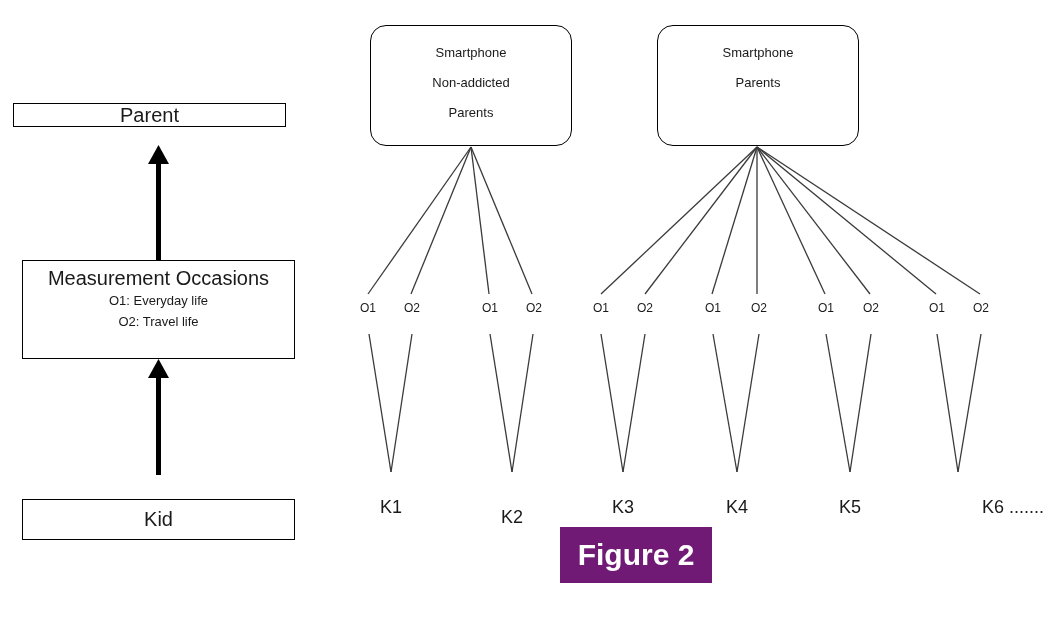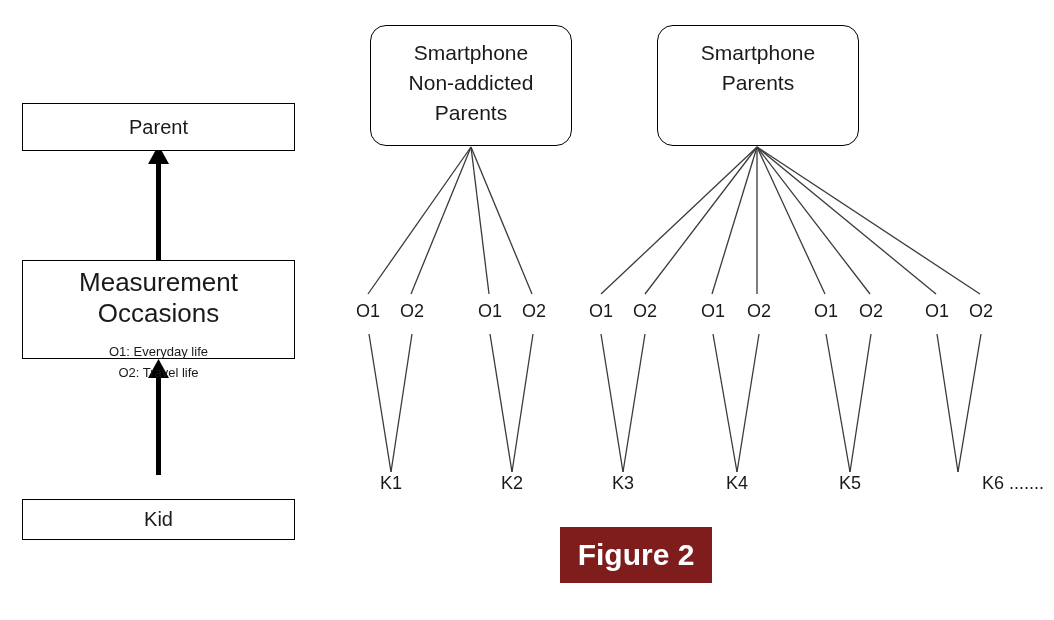--- a/index.html
+++ b/index.html
@@ -26,53 +26,53 @@
     justify-content: center;
     box-sizing: border-box;
     text-align: center;
   }
   .box-label { font-size: 20px; }
   .measure-box {
     flex-direction: column;
     justify-content: flex-start;
     padding-top: 6px;
   }
-  .measure-title { font-size: 26px; margin-bottom: 12px; }
+  .measure-title { font-size: 20px; margin-bottom: 0; }
   .measure-sub { font-size: 13px; line-height: 21px; }
   .round-box {
     position: absolute;
     border: 1.6px solid #000;
     border-radius: 16px;
     background: #fff;
     box-sizing: border-box;
     text-align: center;
     padding-top: 12px;
-    font-size: 21px;
+    font-size: 13px;
     line-height: 30px;
   }
   .round-box .bold-line { font-weight: normal; }
   .o-label {
     position: absolute;
     top: 301px;
     transform: translateX(-50%);
-    font-size: 18px;
+    font-size: 12px;
     white-space: nowrap;
   }
   .k-label {
     position: absolute;
-    top: 473px;
+    top: 497px;
     transform: translateX(-50%);
     font-size: 18px;
     white-space: nowrap;
   }
   .caption-box {
     position: absolute;
     left: 560px; top: 527px;
     width: 152px; height: 56px;
-    background: #7f1d1d;
+    background: #701a75;
     color: #fff;
     font-size: 30px;
     font-weight: bold;
     display: flex;
     align-items: center;
     justify-content: center;
   }
 </style>
 </head>
 <body>
@@ -113,21 +113,21 @@
     <g fill="#000">
       <rect x="156" y="376" width="5" height="99"></rect>
       <polygon points="158.5,359 148,378 169,378"></polygon>
     </g>
     <g fill="#000">
       <rect x="156" y="162" width="5" height="98"></rect>
       <polygon points="158.5,145 148,164 169,164"></polygon>
     </g>
   </svg>
 
-  <div class="rect-box" style="left:22px; top:103px; width:273px; height:48px;">
+  <div class="rect-box" style="left:13px; top:103px; width:273px; height:24px;">
     <span class="box-label">Parent</span>
   </div>
 
   <div class="rect-box measure-box" style="left:22px; top:260px; width:273px; height:99px;">
     <span class="measure-title">Measurement Occasions</span>
     <span class="measure-sub">O1: Everyday life</span>
     <span class="measure-sub">O2: Travel life</span>
   </div>
 
   <div class="rect-box" style="left:22px; top:475px; width:273px; height:41px;margin-top:24px;">
@@ -152,21 +152,21 @@
   <span class="o-label" style="left:601px;">O1</span>
   <span class="o-label" style="left:645px;">O2</span>
   <span class="o-label" style="left:713px;">O1</span>
   <span class="o-label" style="left:759px;">O2</span>
   <span class="o-label" style="left:826px;">O1</span>
   <span class="o-label" style="left:871px;">O2</span>
   <span class="o-label" style="left:937px;">O1</span>
   <span class="o-label" style="left:981px;">O2</span>
 
   <span class="k-label" style="left:391px;">K1</span>
-  <span class="k-label" style="left:512px;">K2</span>
+  <span class="k-label" style="left:512px;margin-top:10px;">K2</span>
   <span class="k-label" style="left:623px;">K3</span>
   <span class="k-label" style="left:737px;">K4</span>
   <span class="k-label" style="left:850px;">K5</span>
   <span class="k-label" style="left:981px;margin-left:32px;">K6 .......</span>
 
   <div class="caption-box">
     <span>Figure 2</span>
   </div>
 
 </div>

